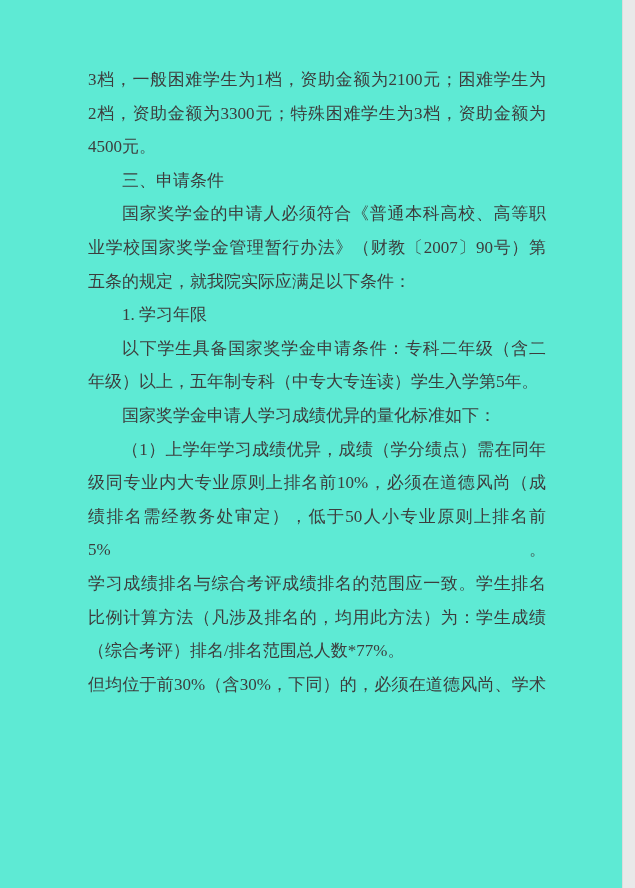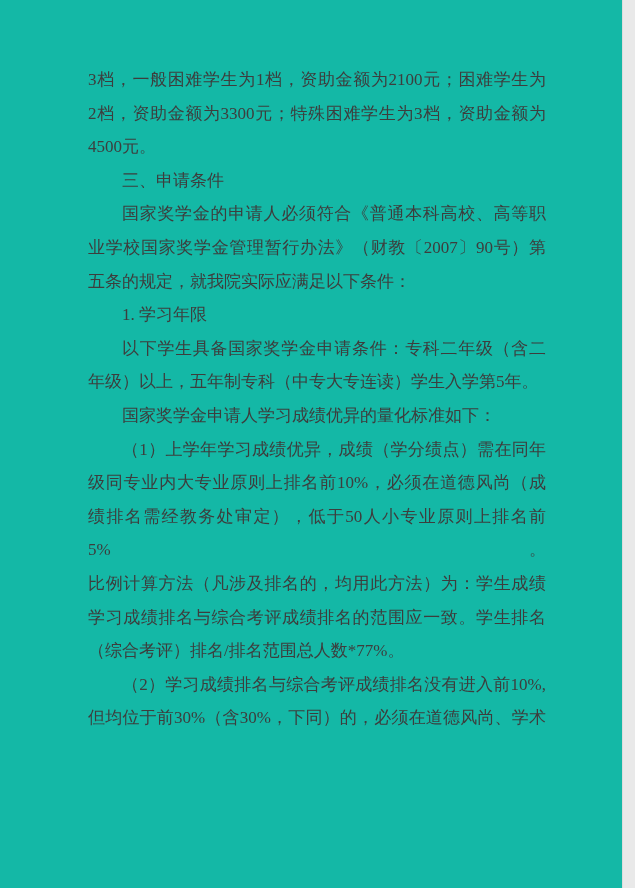--- a/index.html
+++ b/index.html
@@ -4,21 +4,21 @@
 <style>
   html, body {
     margin: 0;
     padding: 0;
     background: #ffffff;
   }
   .page {
     position: relative;
     width: 635px;
     height: 888px;
-    background: #14b8a6;
+    background: #5eead4;
     overflow: hidden;
     font-family: "Liberation Serif", "DejaVu Serif", serif;
   }
   .content {
     position: absolute;
     left: 88px;
     top: 63px;
     width: 458px;
     font-size: 17px;
     line-height: 33.6px;
@@ -67,23 +67,22 @@
         <div class="line indent">以下学生具备国家奖学金申请条件：专科二年级（含二</div>
         <div class="line endline">年级）以上，五年制专科（中专大专连读）学生入学第5年。</div>
       </div>
       <div class="para">
         <div class="line indent endline">国家奖学金申请人学习成绩优异的量化标准如下：</div>
       </div>
       <div class="para">
         <div class="line indent">（1）上学年学习成绩优异，成绩（学分绩点）需在同年</div>
         <div class="line">级同专业内大专业原则上排名前10%，必须在道德风尚（成</div>
         <div class="line">绩排名需经教务处审定），低于50人小专业原则上排名前5%。</div>
+        <div class="line">学习成绩排名与综合考评成绩排名的范围应一致。学生排名</div>
         <div class="line">比例计算方法（凡涉及排名的，均用此方法）为：学生成绩</div>
-        <div class="line">学习成绩排名与综合考评成绩排名的范围应一致。学生排名</div>
         <div class="line endline">（综合考评）排名/排名范围总人数*77%。</div>
       </div>
       <div class="para">
-        <div class="line indent">（2）学习成绩排名与综合考评成绩排名没有进入前10%,</div>
         <div class="line">但均位于前30%（含30%，下同）的，必须在道德风尚、学术</div>
       </div>
     </div>
   <div class="edge-strip"></div>
 </div>
 
 </body></html>

